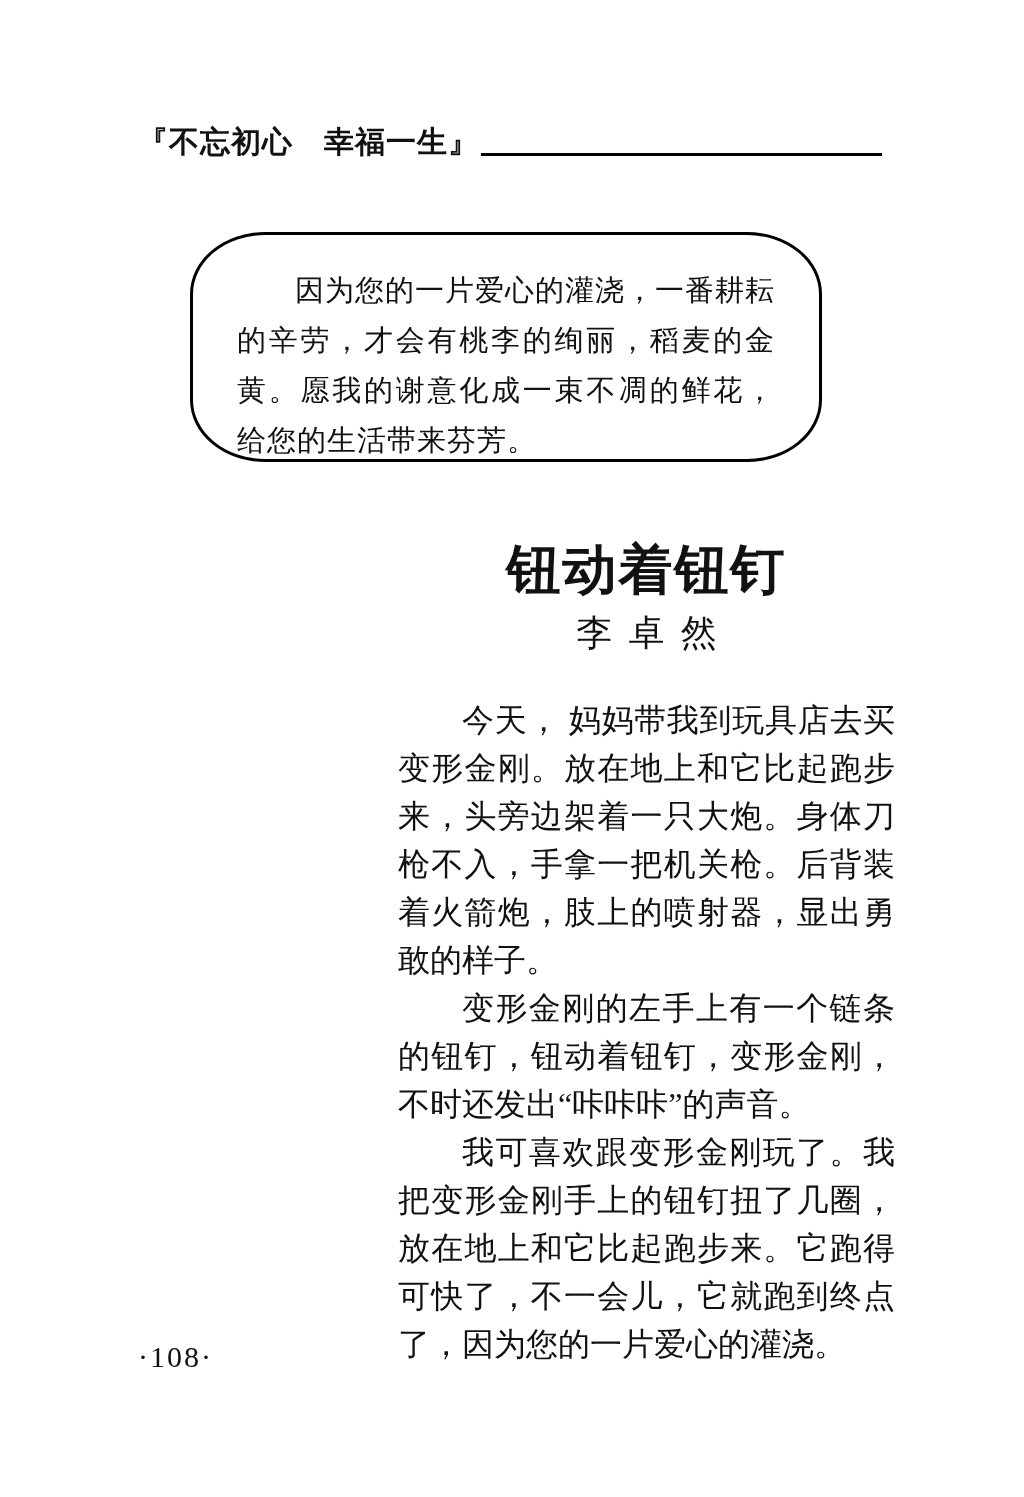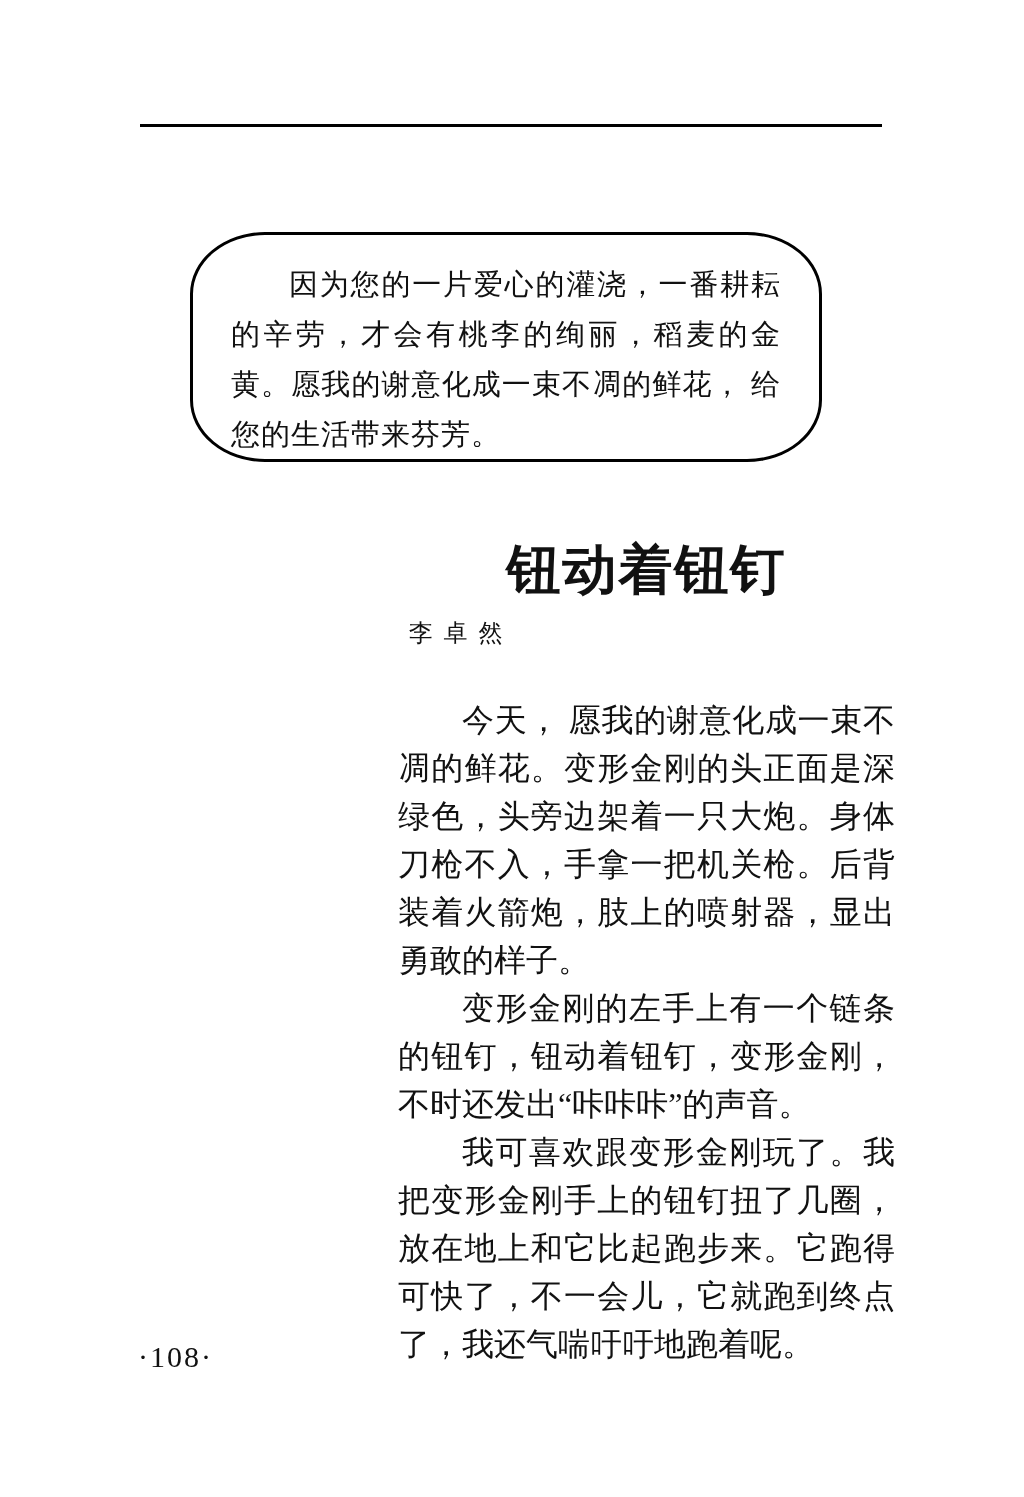--- a/index.html
+++ b/index.html
@@ -49,21 +49,21 @@
     left: 190px;
     top: 232px;
     width: 632px;
     height: 230px;
     box-sizing: border-box;
     border: 3px solid #000000;
     border-radius: 75px / 62px;
     padding: 22px 36px 0 36px;
   }
   .quote-bubble p {
-    margin: 2px;
+    margin: 8px;
     font-size: 29px;
     line-height: 50px;
     text-indent: 2em;
     text-align: justify;
     letter-spacing: 1px;
   }
 
   
   .article {
     position: absolute;
@@ -74,22 +74,22 @@
   .article-title {
     margin: 0;
     text-align: center;
     font-size: 54px;
     line-height: 60px;
     font-weight: bold;
     letter-spacing: 2px;
   }
   .article-author {
     margin: 14px 0 0 0;
-    text-align: left;
-    font-size: 24px;
+    text-align: center;
+    font-size: 36px;
     line-height: 38px;
     letter-spacing: 0.45em;
     text-indent: 0.45em;
   }
   .article-body {
     margin-top: 44px;
   }
   .article-body p {
     margin: 0;
     font-size: 32px;
@@ -106,32 +106,33 @@
     font-size: 30px;
     letter-spacing: 2px;
   }
 </style>
 </head>
 <body>
 
 <div class="page">
 
   <div class="header">
+    <span class="header-title">『不忘初心　幸福一生』</span>
     <div class="header-rule"></div>
   </div>
 
   <div class="quote-bubble">
     <p>因为您的一片爱心的灌浇，一番耕耘的辛劳，才会有桃李的绚丽，稻麦的金黄。愿我的谢意化成一束不凋的鲜花， 给您的生活带来芬芳。</p>
   </div>
 
   <div class="article">
     <h1 class="article-title">钮动着钮钉</h1>
     <div class="article-author">李卓然</div>
     <div class="article-body">
-      <p>今天， 愿我的谢意化成一束不凋的鲜花。变形金刚的头正面是深绿色，头旁边架着一只大炮。身体刀枪不入，手拿一把机关枪。后背装着火箭炮，肢上的喷射器，显出勇敢的样子。</p>
+      <p>今天， 妈妈带我到玩具店去买变形金刚。放在地上和它比起跑步来，头旁边架着一只大炮。身体刀枪不入，手拿一把机关枪。后背装着火箭炮，肢上的喷射器，显出勇敢的样子。</p>
       <p>变形金刚的左手上有一个链条的钮钉，钮动着钮钉，变形金刚，不时还发出“咔咔咔”的声音。</p>
-      <p>我可喜欢跟变形金刚玩了。我把变形金刚手上的钮钉扭了几圈， 放在地上和它比起跑步来。它跑得可快了，不一会儿，它就跑到终点了，我还气喘吁吁地跑着呢。</p>
+      <p>我可喜欢跟变形金刚玩了。我把变形金刚手上的钮钉扭了几圈， 放在地上和它比起跑步来。它跑得可快了，不一会儿，它就跑到终点了，因为您的一片爱心的灌浇。</p>
     </div>
   </div>
 
   <div class="page-number">·108·</div>
 
 </div>
 
 </body></html>

